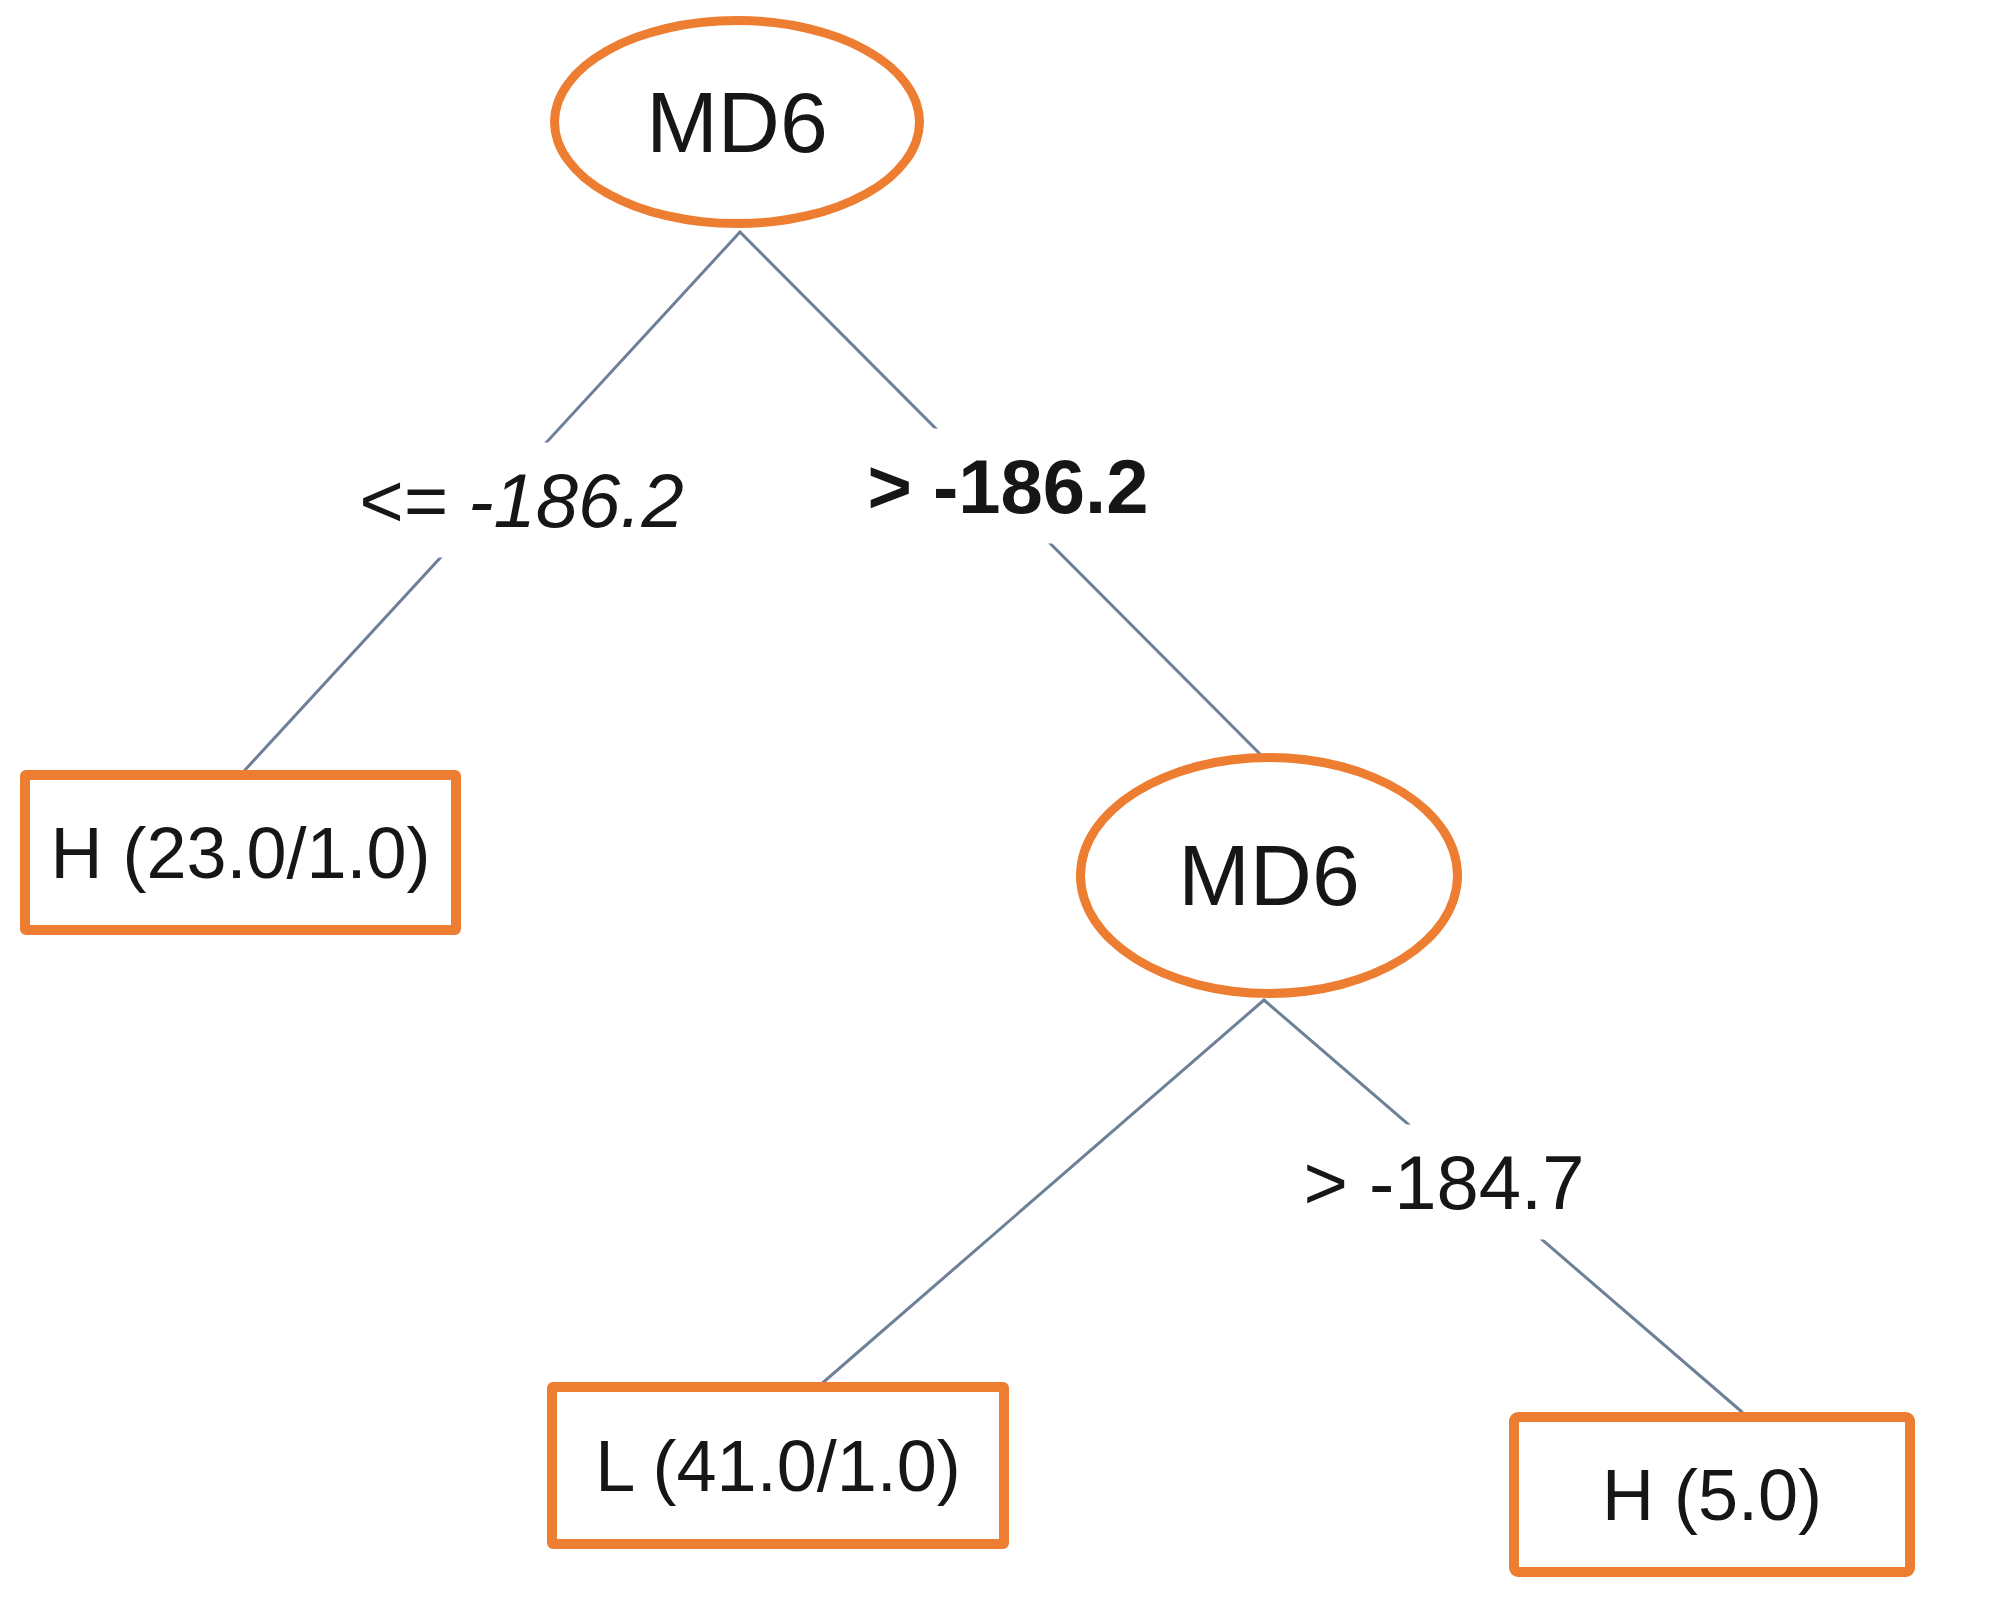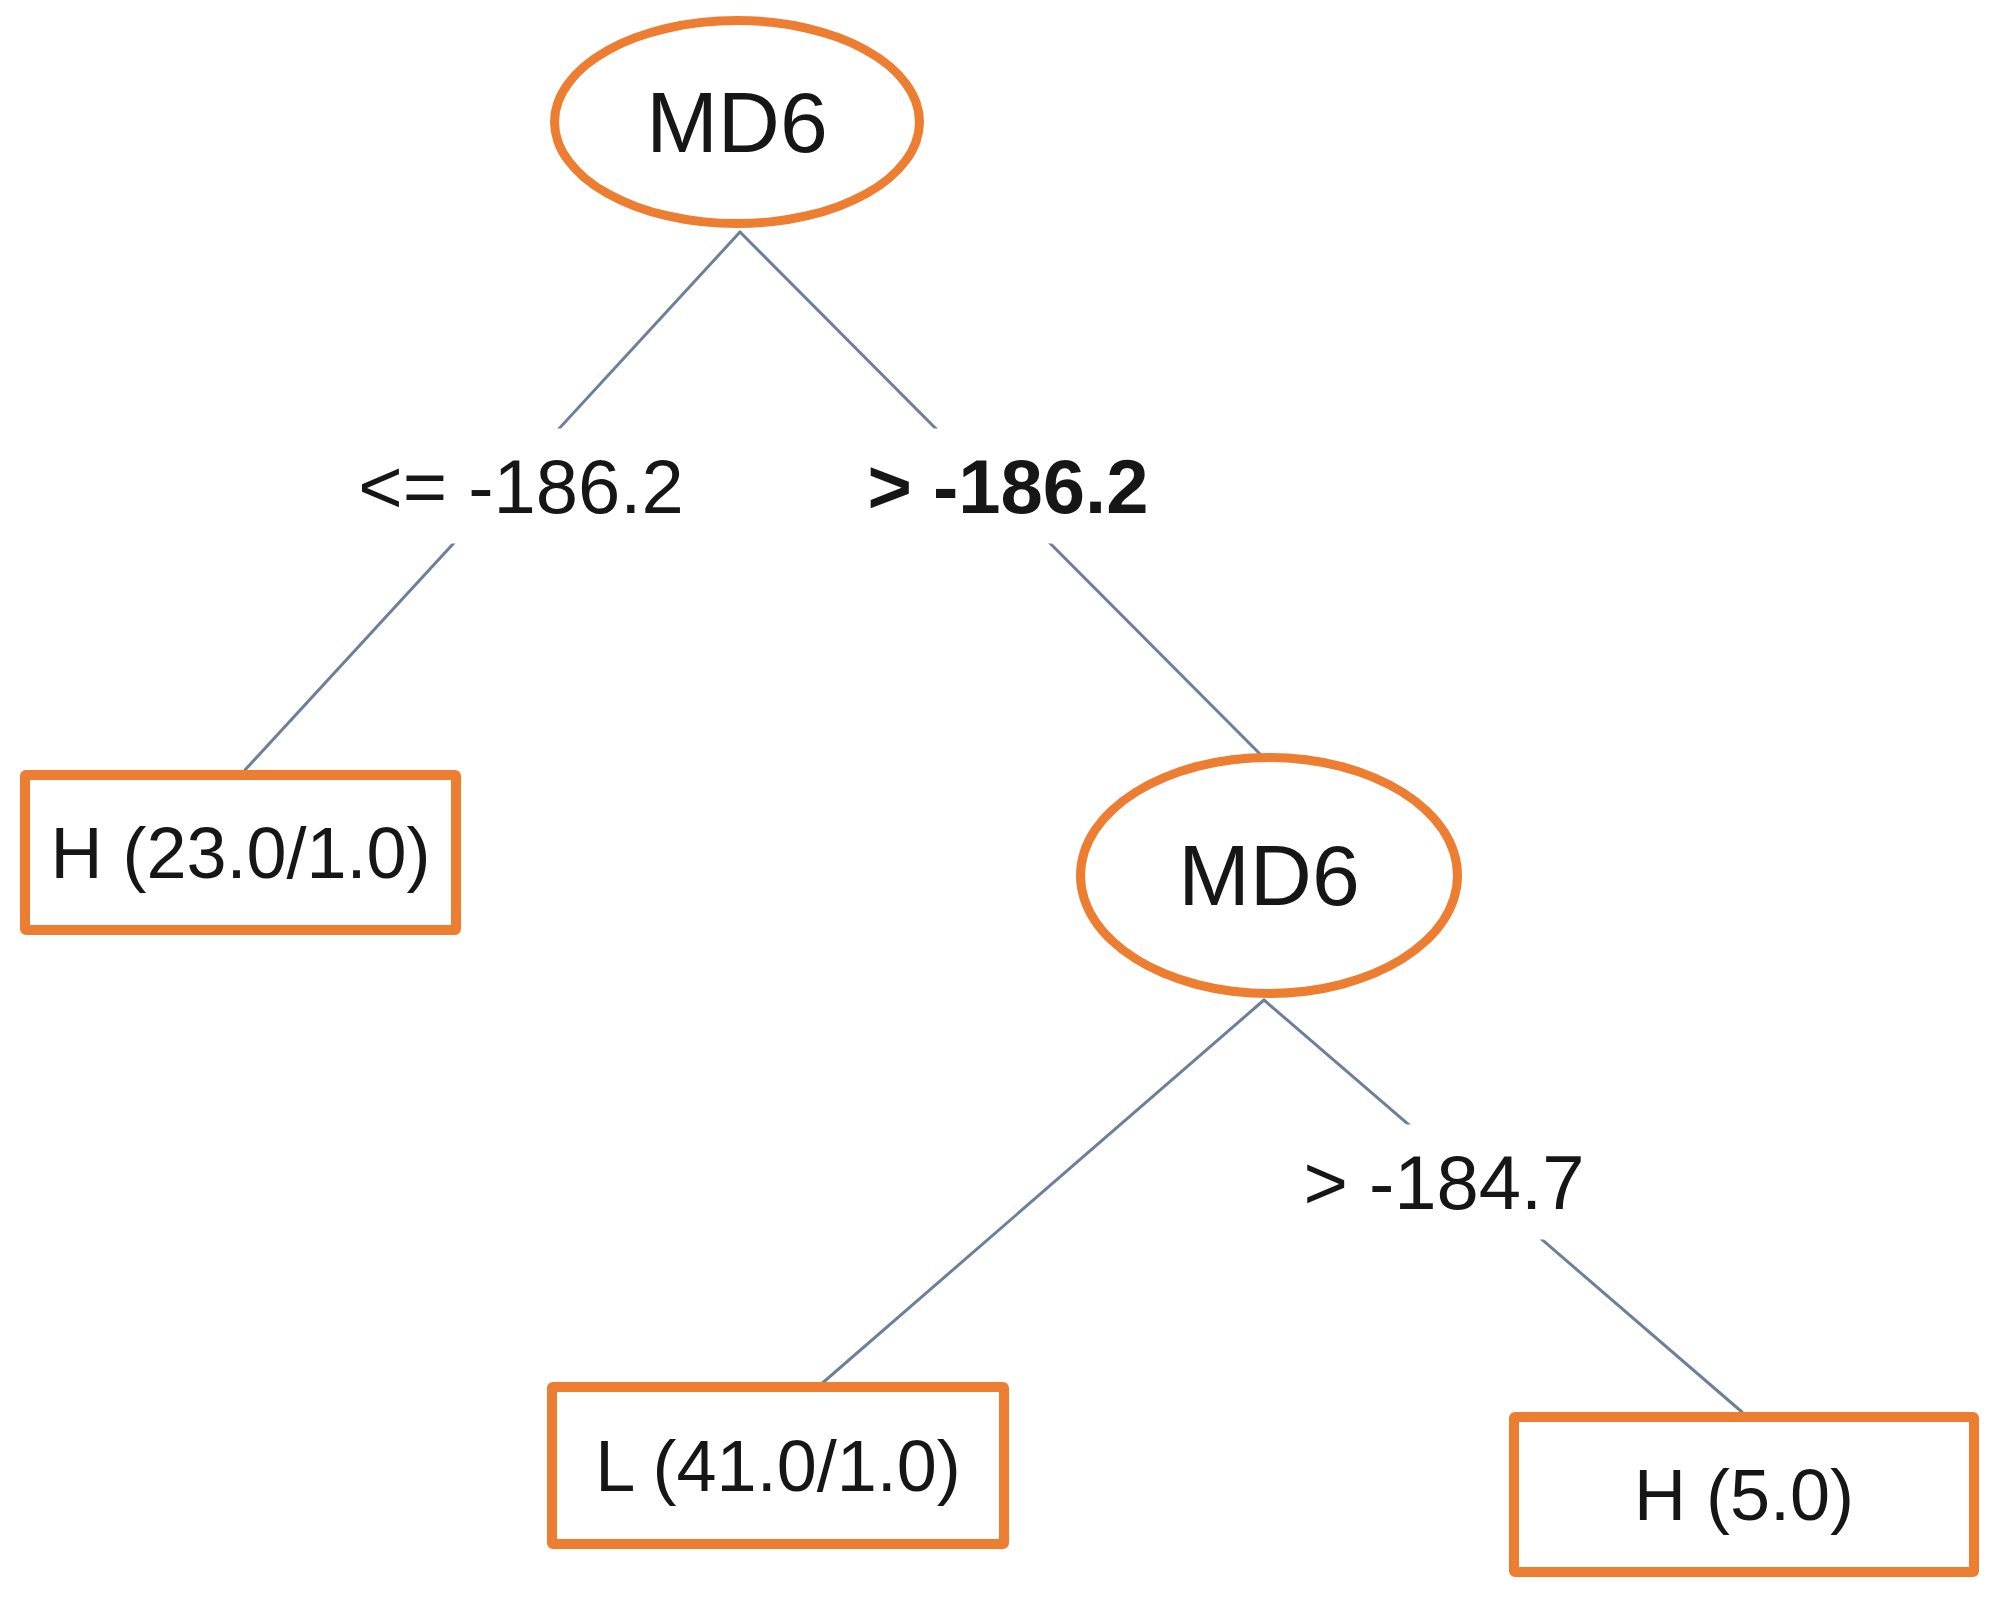--- a/index.html
+++ b/index.html
@@ -84,24 +84,24 @@
   </div>
 
   <div class="node rect" style="left:20px; top:770px; width:441px; height:165px;">
     <span>H (23.0/1.0)</span>
   </div>
 
   <div class="node rect" style="left:547px; top:1382px; width:462px; height:167px;">
     <span>L (41.0/1.0)</span>
   </div>
 
-  <div class="node rect" style="left:1509px; top:1412px; width:470px; height:165px;">
+  <div class="node rect" style="left:1509px; top:1412px; width:406px; height:165px;border-radius:9px;">
     <span>H (5.0)</span>
   </div>
 
-  <div class="edge-label" style="left:521px; top:486px;">&lt;= -186.2</div>
+  <div class="edge-label" style="left:521px; top:500px;font-style:italic;">&lt;= -186.2</div>
 
   <div class="edge-label" style="left:1008px; top:486px;font-weight:bold;">&gt; -186.2</div>
 
 
   <div class="edge-label" style="left:1444px; top:1182px;">&gt; -184.7</div>
 
 </div>
 
 </body></html>

